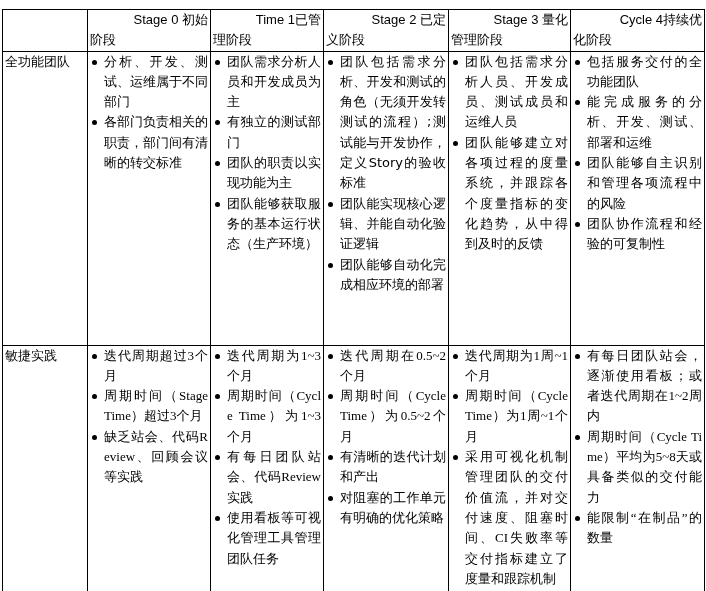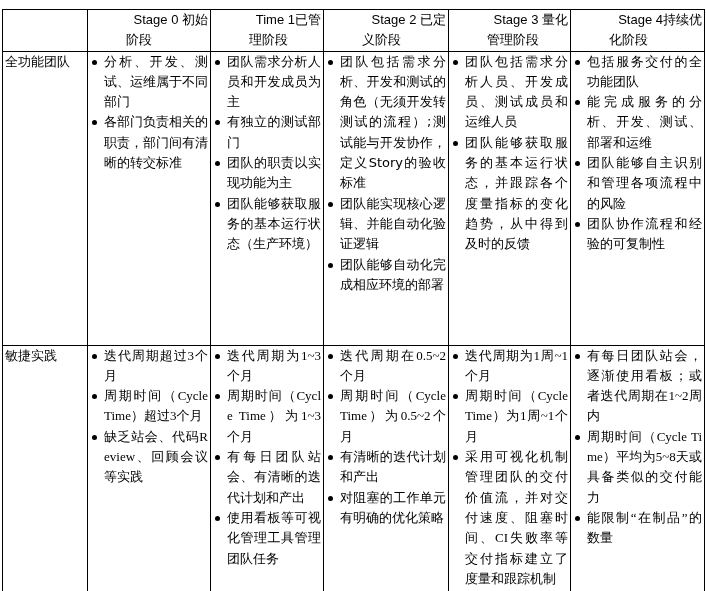--- a/index.html
+++ b/index.html
@@ -21,21 +21,21 @@
     word-break: break-all;
   }
   col.c0 { width: 85px; }
   col.c1 { width: 123px; }
   col.c2 { width: 113px; }
   col.c3 { width: 125px; }
   col.c4 { width: 122px; }
   col.c5 { width: 134px; }
   th.stage-head { height: 37px; padding-top: 1px; }
   th.stage-head .line1 { display: block; text-align: right; font-family: "Liberation Sans", sans-serif; }
-  th.stage-head .line2 { display: block; margin-left: 36px; }
+  th.stage-head .line2 { display: block; }
   tr.row-team td { height: 293px; }
   tr.row-agile td { height: 251px; font-family: Liberation Serif, serif; }
   td.row-label { padding-left: 3px; }
   ul.bullets { list-style: none; margin: 0; padding: 0; }
   ul.bullets li { position: relative; padding-left: 14px; text-align: justify; }
   ul.bullets li::before {
     content: ""; position: absolute; left: 2px; top: 8px;
     width: 5px; height: 5px; border-radius: 50%; background: #000;
   }
 </style>
@@ -64,21 +64,21 @@
     </th>
     <th class="stage-head">
       <span class="line1">Stage 2 已定</span>
       <span class="line2">义阶段</span>
     </th>
     <th class="stage-head">
       <span class="line1">Stage 3 量化</span>
       <span class="line2">管理阶段</span>
     </th>
     <th class="stage-head">
-      <span class="line1">Stage 4持续优</span>
+      <span class="line1">Cycle 4持续优</span>
       <span class="line2">化阶段</span>
     </th>
   </tr>
 
   <tr class="row-team">
     <td class="row-label">全功能团队</td>
     <td>
           <ul class="bullets">
       <li>分析、开发、测试、运维属于不同部门</li>
       <li>各部门负责相关的职责，部门间有清晰的转交标准</li>
@@ -95,47 +95,47 @@
     <td>
           <ul class="bullets">
       <li>团队包括需求分析、开发和测试的角色（无须开发转测试的流程）;测试能与开发协作，定义Story的验收标准</li>
       <li>团队能实现核心逻辑、并能自动化验证逻辑</li>
       <li>团队能够自动化完成相应环境的部署</li>
     </ul>
         </td>
     <td>
           <ul class="bullets">
       <li>团队包括需求分析人员、开发成员、测试成员和运维人员</li>
-      <li>团队能够获取服务的基本运行状态，并跟踪各个度量指标的变化趋势，从中得到及时的反馈</li>
+      <li>团队能够建立对各项过程的度量系统，并跟踪各个度量指标的变化趋势，从中得到及时的反馈</li>
     </ul>
         </td>
     <td>
           <ul class="bullets">
       <li>包括服务交付的全功能团队</li>
       <li>能完成服务的分析、开发、测试、部署和运维</li>
       <li>团队能够自主识别和管理各项流程中的风险</li>
       <li>团队协作流程和经验的可复制性</li>
     </ul>
         </td>
   </tr>
 
   <tr class="row-agile">
     <td class="row-label">敏捷实践</td>
     <td>
           <ul class="bullets">
       <li>迭代周期超过3个月</li>
-      <li>周期时间（Cycle Time）超过3个月</li>
+      <li>周期时间（Stage Time）超过3个月</li>
       <li>缺乏站会、代码Review、回顾会议等实践</li>
     </ul>
         </td>
     <td>
           <ul class="bullets">
       <li>迭代周期为1~3个月</li>
       <li>周期时间（Cycle Time）为1~3个月</li>
-      <li>有每日团队站会、有清晰的迭代计划和产出</li>
+      <li>有每日团队站会、代码Review实践</li>
       <li>使用看板等可视化管理工具管理团队任务</li>
     </ul>
         </td>
     <td>
           <ul class="bullets">
       <li>迭代周期在0.5~2个月</li>
       <li>周期时间（Cycle Time）为0.5~2个月</li>
       <li>有清晰的迭代计划和产出</li>
       <li>对阻塞的工作单元有明确的优化策略</li>
     </ul>

